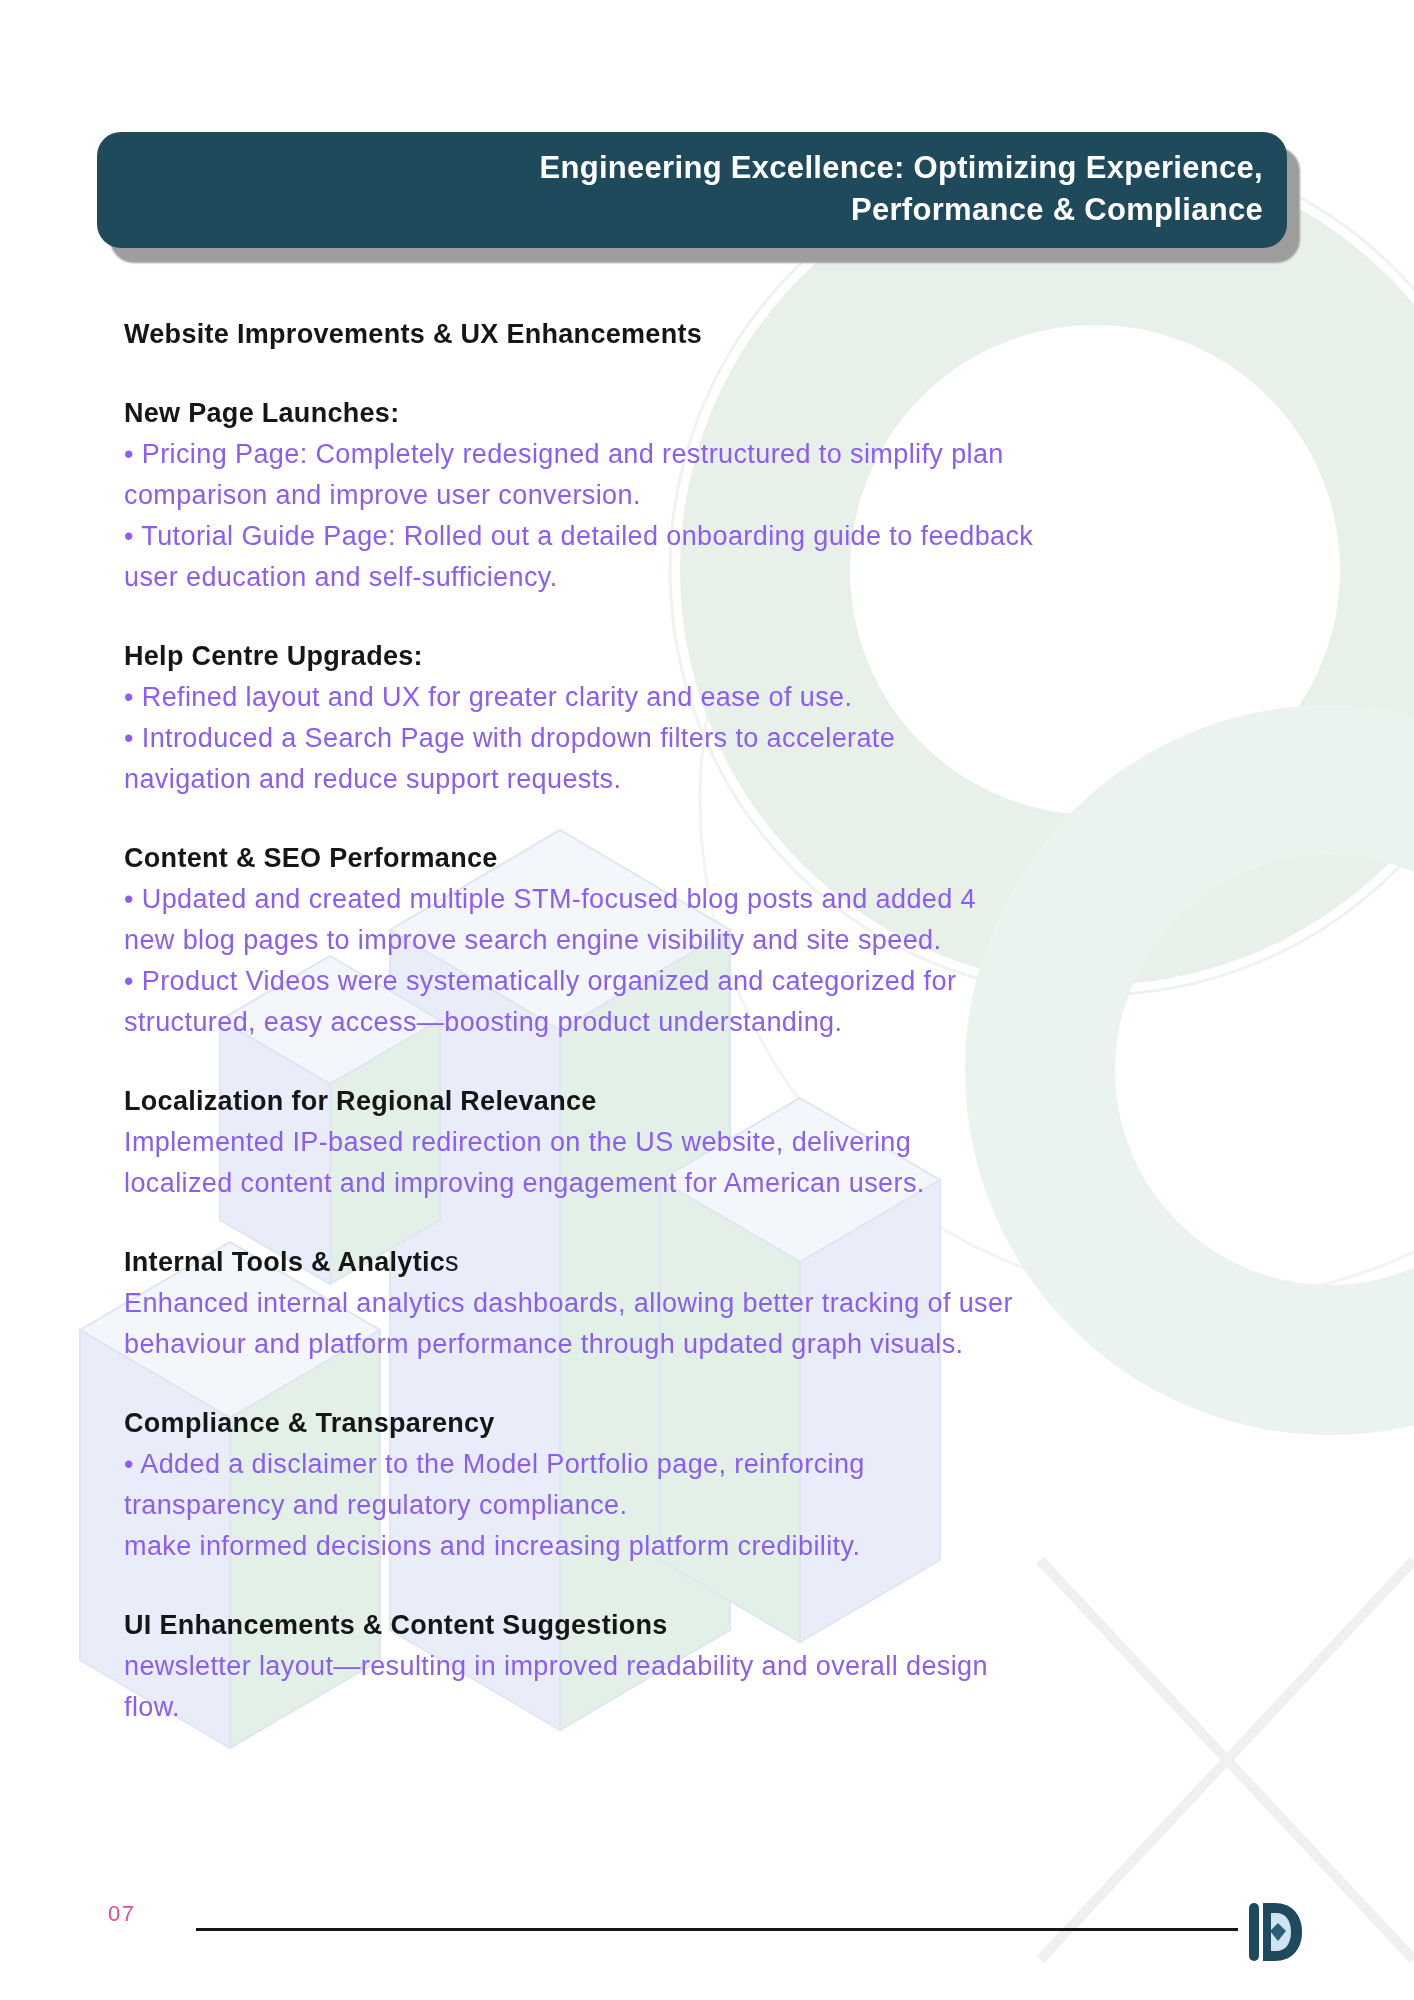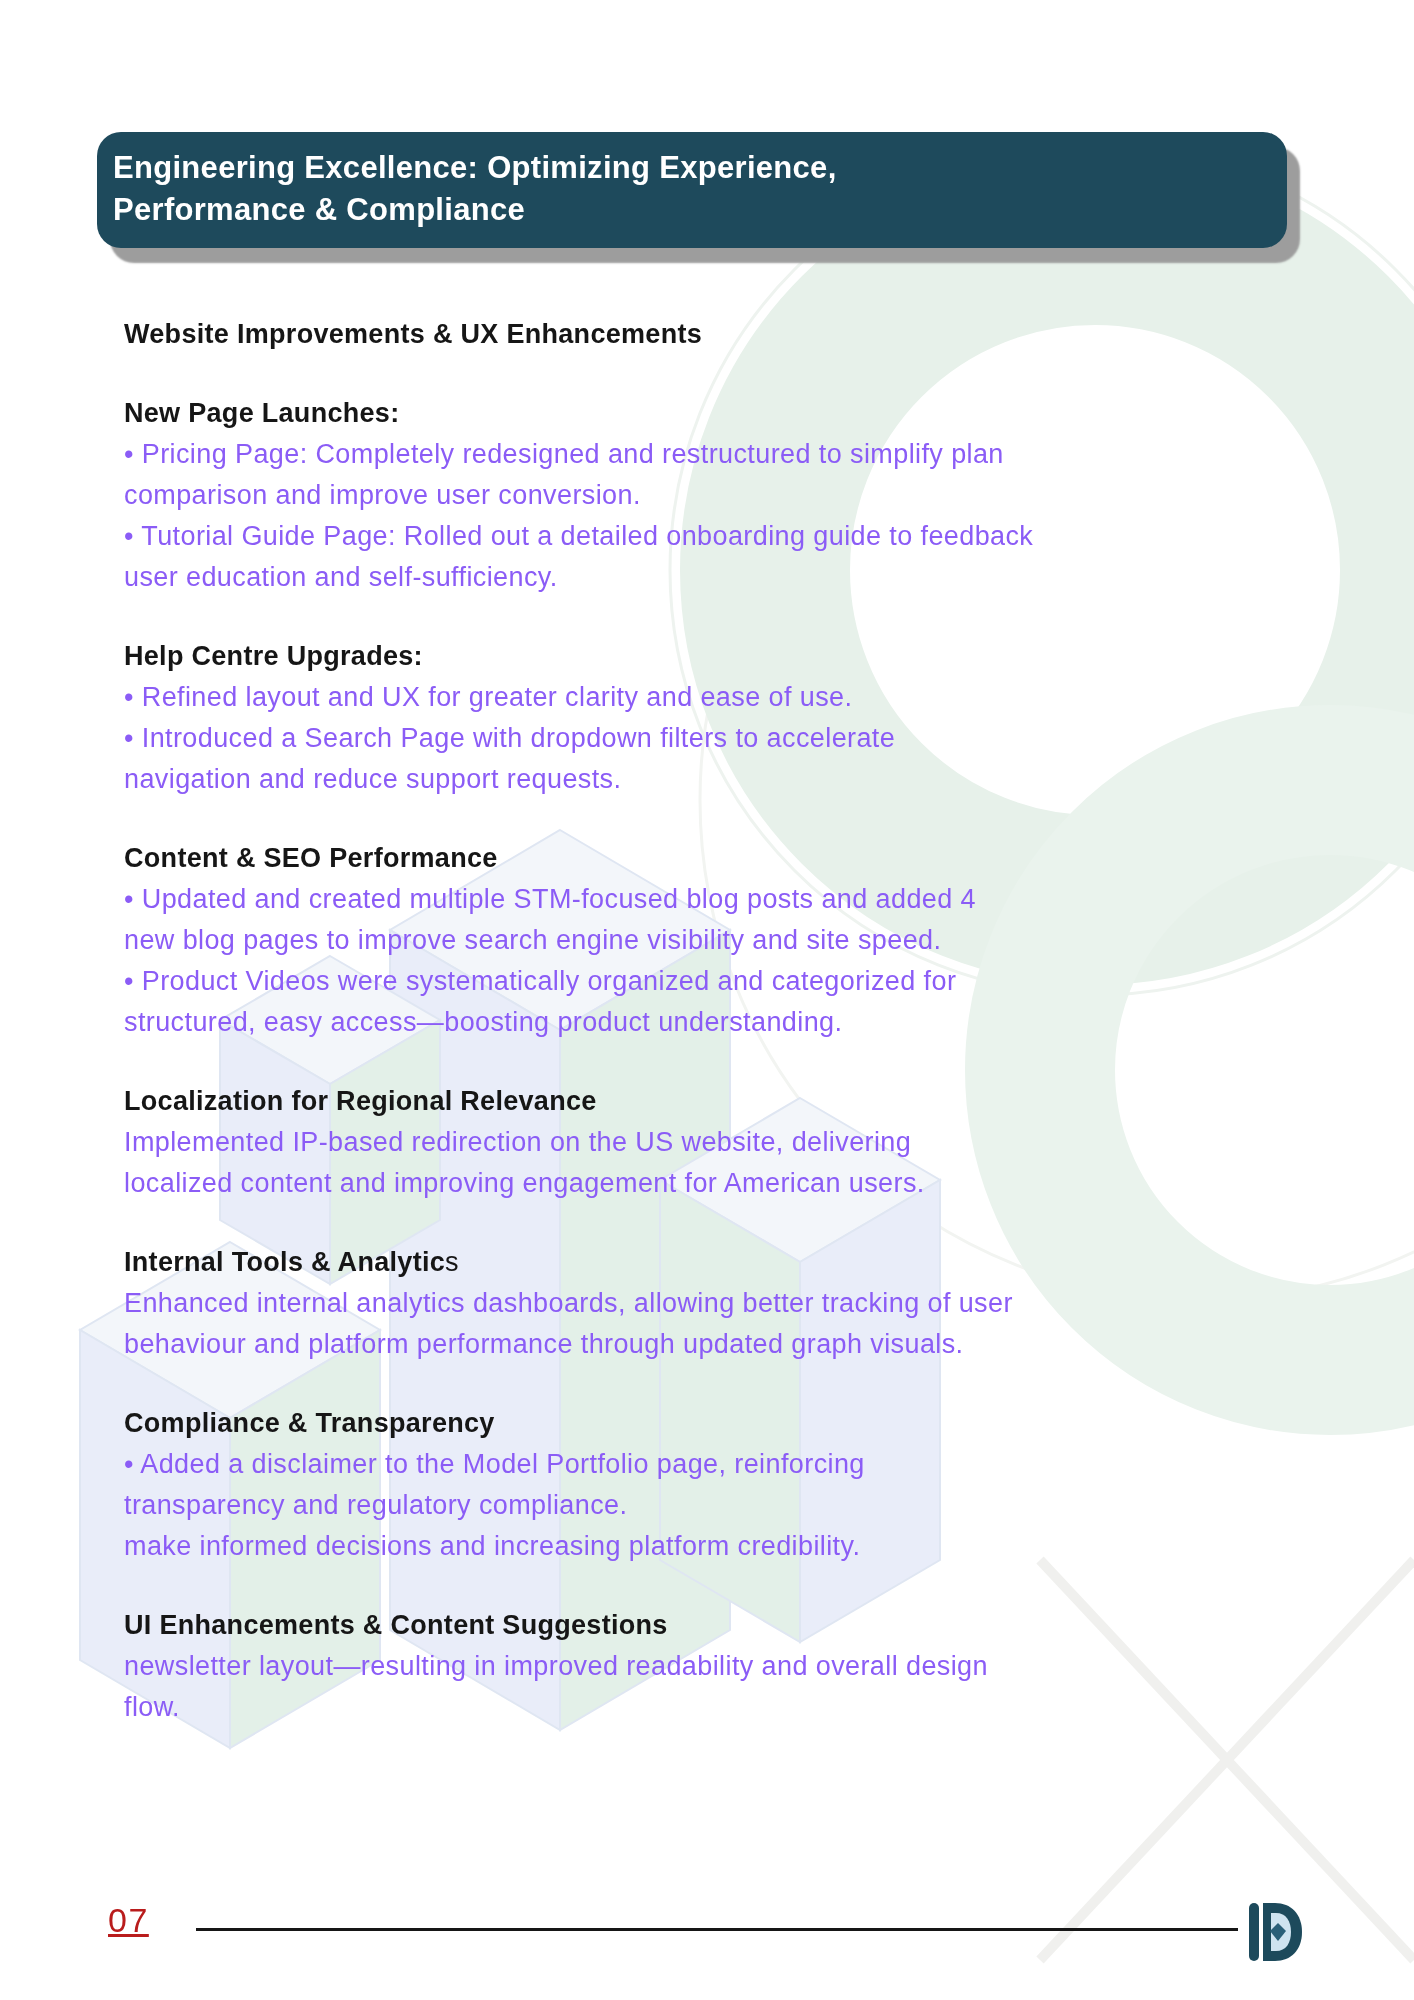--- a/index.html
+++ b/index.html
@@ -5,40 +5,40 @@
   html,body { margin:0; padding:0; background:#ffffff; }
   .page {
     position:relative; width:1414px; height:2000px; background:#ffffff;
     overflow:hidden; font-family:"Liberation Sans","DejaVu Sans",sans-serif;
   }
   .watermark { position:absolute; left:0; top:0; z-index:0; pointer-events:none; }
 
   .banner {
     position:absolute; left:97px; top:132px; width:1190px; box-sizing:border-box;
     background:#1e4a5c; border-radius:24px; padding:15px 24px 17px 16px;
-    box-shadow:13px 15px 2px #9d9d9d; z-index:2;
+    box-shadow:13px 15px 2px #9d9d9d; z-index:2;text-align:right;
   }
   .banner-title {
     color:#ffffff; font-weight:700; font-size:31px; line-height:42px; letter-spacing:.3px;
   }
 
   .content { position:absolute; left:124px; top:314px; width:1070px; z-index:1; }
   .section { margin:0 0 38px 0; }
   .section-heading {
     margin:0; font-size:27px; font-weight:700; color:#161616;
     line-height:41px; letter-spacing:.3px; white-space:nowrap;
   }
   .section-heading .suffix { font-weight:400; }
   .body-line {
     font-size:27px; color:#8b5cf6; line-height:41px; letter-spacing:.4px; white-space:nowrap;
   }
 
   .page-number {
-    position:absolute; left:108px; top:1901px; font-size:34px; color:#b91c1c;
-    letter-spacing:1.5px; z-index:1;text-decoration:underline;
+    position:absolute; left:108px; top:1901px; font-size:22px; color:#ec4899;
+    letter-spacing:1.5px; z-index:1;
   }
   .footer-rule {
     position:absolute; left:196px; top:1928px; width:1042px; height:3px;
     background:#161616; z-index:1;
   }
   .logo { position:absolute; left:1245px; top:1891px; z-index:1; }
 </style>
 </head>
 <body>
 

